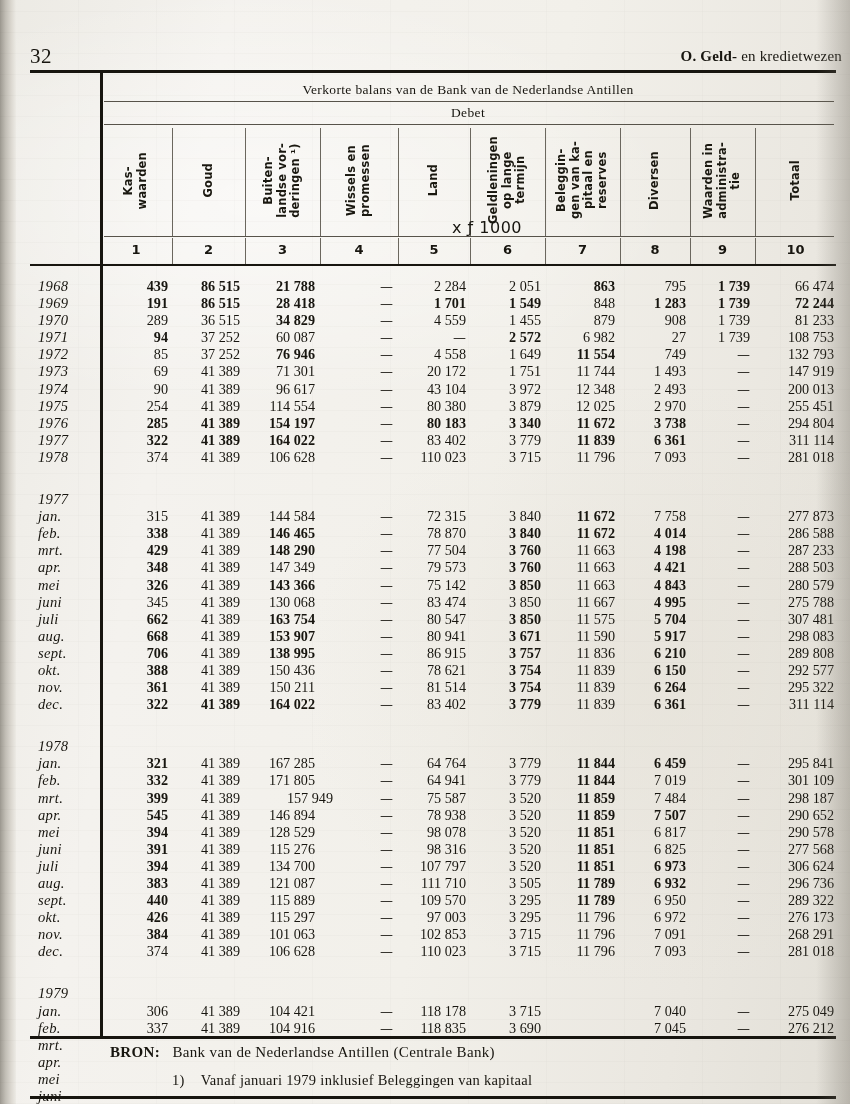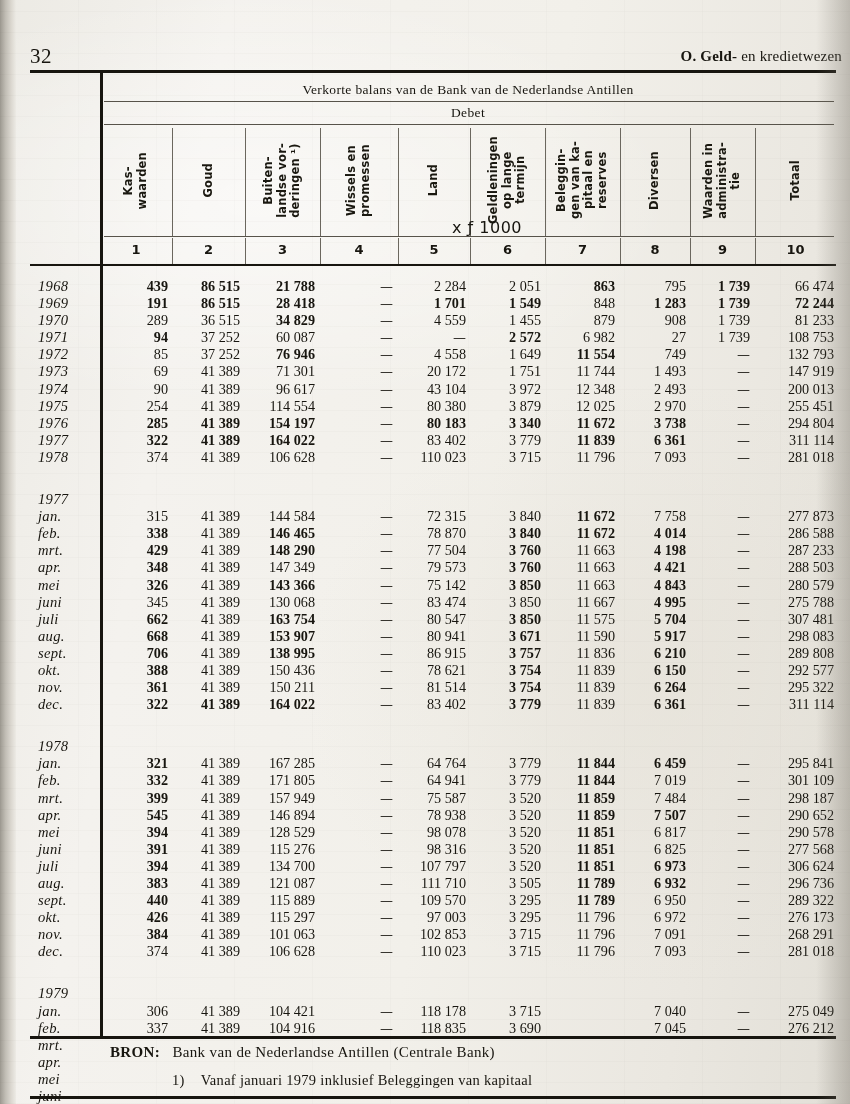--- a/index.html
+++ b/index.html
@@ -557,21 +557,21 @@
         <div class="cell num" style="right: 295px;">3 779</div>
         <div class="cell num b" style="right: 221px;">11 844</div>
         <div class="cell num" style="right: 150px;">7 019</div>
         <div class="cell num dash" style="right: 86px;">—</div>
         <div class="cell num" style="right: 2px;">301 109</div>
       </div>
       <div class="row">
         <div class="cell lbl">mrt.</div>
         <div class="cell num b" style="right: 668px;">399</div>
         <div class="cell num" style="right: 596px;">41 389</div>
-        <div class="cell num" style="right: 521px; margin-left: 24px;">157 949</div>
+        <div class="cell num" style="right: 503px; margin-left: 24px;">157 949</div>
         <div class="cell num dash" style="right: 443px;">—</div>
         <div class="cell num" style="right: 370px;">75 587</div>
         <div class="cell num" style="right: 295px;">3 520</div>
         <div class="cell num b" style="right: 221px;">11 859</div>
         <div class="cell num" style="right: 150px;">7 484</div>
         <div class="cell num dash" style="right: 86px;">—</div>
         <div class="cell num" style="right: 2px;">298 187</div>
       </div>
       <div class="row">
         <div class="cell lbl">apr.</div>

